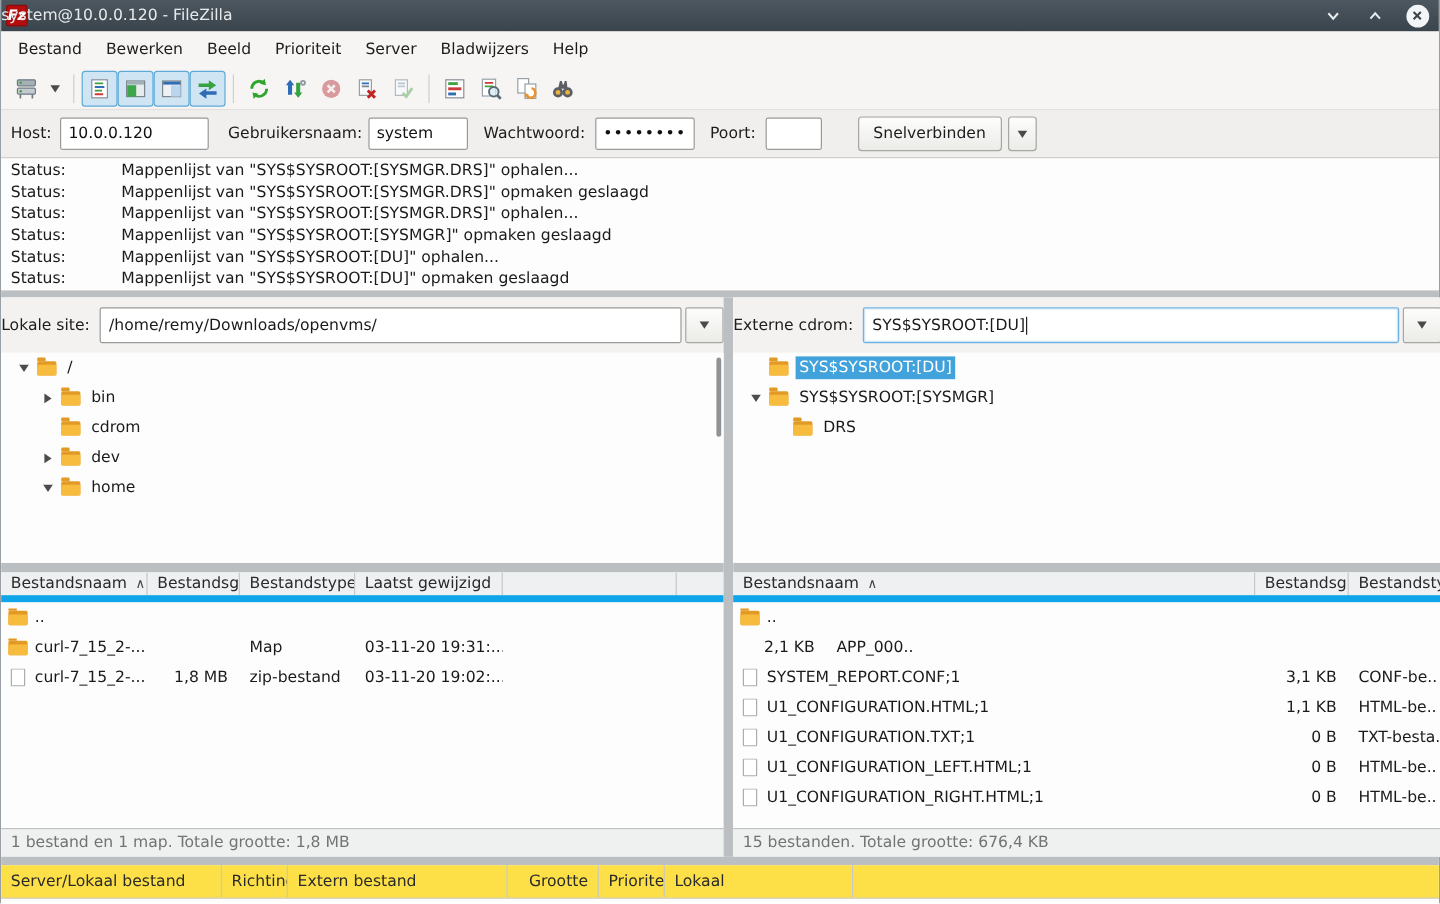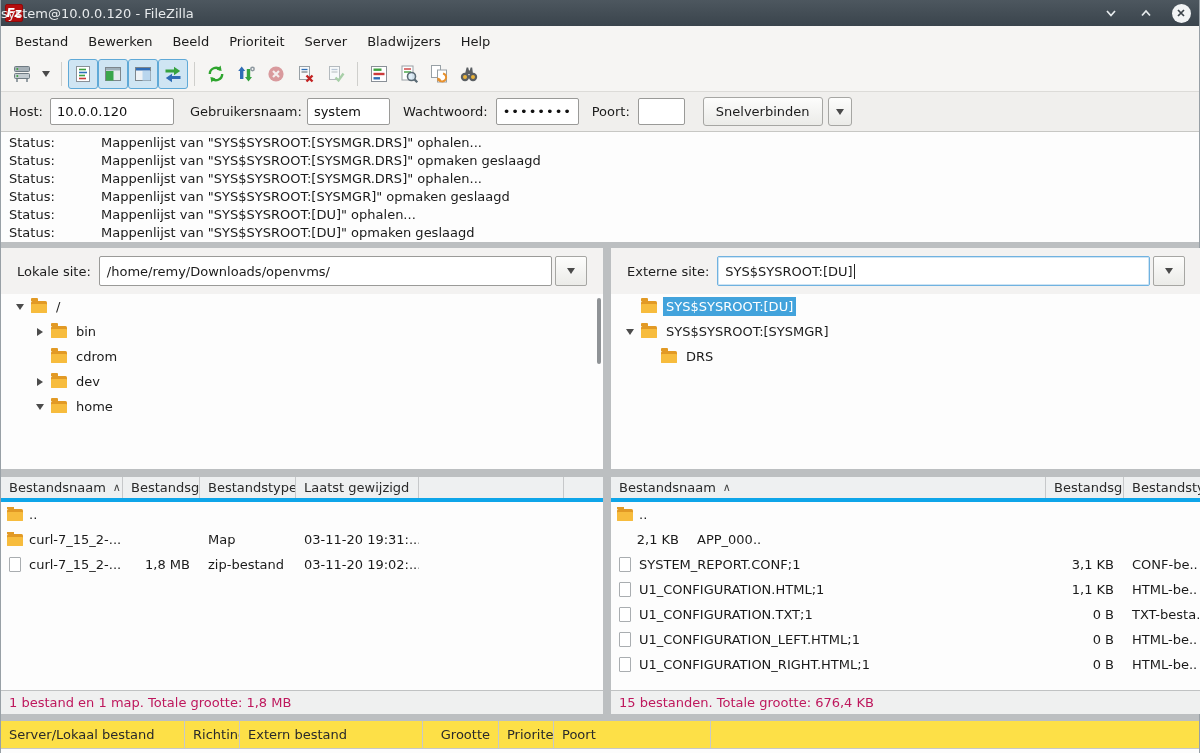--- a/index.html
+++ b/index.html
@@ -25,72 +25,72 @@
   .tbtn.toggled { border-color:#5fa9d7; background:#cfe5f3; }
   .tbtn svg { display:block; }
   .tchev { width:18px; height:30px; display:flex; align-items:center; justify-content:center; }
   .chev-down { width:0; height:0; border-left:4.5px solid transparent; border-right:4.5px solid transparent; border-top:6px solid #4a4a4a; }
   .tsep { width:1px; height:24px; background:#cfcfcc; margin:0 6px; }
 
   
   .quickbar { height:40px; flex:0 0 40px; background:#f0efed; border-bottom:1px solid #c7c7c4; display:flex; align-items:center; padding-left:8px; }
   .qlabel { color:#1c1c1c; white-space:nowrap; }
   .qinput { height:27px; border:1px solid #9a9a98; border-radius:2px; background:#fff; padding:0 6px; font:inherit; color:#111; }
-  .qbtn { height:29px; border:1px solid #a6a6a3; border-radius:3px; background:linear-gradient(#fdfdfc,#ebebe8); padding:0 12px; font:inherit; color:#1c1c1c; }
+  .qbtn { height:29px; border:1px solid #a6a6a3; border-radius:3px; background:linear-gradient(#fdfdfc,#ebebe8); padding:0 12px; font:inherit; color:#1c1c1c;margin-left:12px; }
   .qdrop { width:24px; height:29px; border:1px solid #a6a6a3; border-radius:3px; background:linear-gradient(#fdfdfc,#ebebe8); display:flex; align-items:center; justify-content:center; }
 
   
   .logarea { height:110px; flex:0 0 110px; background:#fdfdfd; padding:2px 0 0 8px; overflow:hidden; }
   .logline { display:flex; height:18px; line-height:18px; white-space:nowrap; }
   .logtype { width:92px; flex:0 0 92px; }
 
   
   .hsplit6 { height:6px; flex:0 0 6px; background:#bcbfc1; }
   .hsplit7 { height:7px; flex:0 0 7px; background:#bcbfc1; }
   .vsplit { width:8px; flex:0 0 8px; background:#bcbfc1; }
 
   
   .main { flex:0 0 466px; height:466px; display:flex; }
   .pane { display:flex; flex-direction:column; background:#fff; min-width:0; }
   .pane.left { width:602px; flex:0 0 602px; }
   .pane.right { width:590px; flex:0 0 590px; }
 
-  .sitebar { height:46px; flex:0 0 46px; background:#f3f2f1; display:flex; align-items:center; padding:0 16px; }
+  .sitebar { height:46px; flex:0 0 46px; background:#f3f2f1; display:flex; align-items:center; padding:0 0; }
   .combo { flex:1; height:30px; background:#fff; border:1px solid #9a9a98; border-radius:2px; display:flex; align-items:center; padding:0 7px; white-space:nowrap; overflow:hidden; margin-left:8px; }
   .combo.focused { border:1px solid #70b2e0; box-shadow:0 0 0 1px rgba(112,178,224,.35) inset; }
   .caret { display:inline-block; width:1px; height:15px; background:#222; margin-left:1px; }
   .combodrop { width:32px; height:30px; flex:0 0 32px; margin-left:3px; border:1px solid #a6a6a3; border-radius:2px; background:linear-gradient(#fdfdfc,#ebebe8); display:flex; align-items:center; justify-content:center; }
 
   .tree { height:175px; flex:0 0 175px; background:#fdfdfd; overflow:hidden; position:relative; }
   .trow { height:25px; display:flex; align-items:center; padding-left:calc(8px + var(--depth,0)*20px); white-space:nowrap; }
   .arrowbox { width:22px; flex:0 0 22px; display:flex; align-items:center; justify-content:center; }
   .arrowbox.expanded::before { content:''; border-left:4.5px solid transparent; border-right:4.5px solid transparent; border-top:6px solid #4c4c4c; }
   .arrowbox.collapsed::before { content:''; border-top:4.5px solid transparent; border-bottom:4.5px solid transparent; border-left:6px solid #4c4c4c; }
   .fol { width:16px; height:12px; flex:0 0 16px; position:relative; background:#e29a25; border-radius:1.5px; margin-right:6px; }
   .fol::before { content:''; position:absolute; top:-3px; left:0; width:7px; height:3px; background:#e29a25; border-radius:1px 1px 0 0; }
   .fol::after { content:''; position:absolute; left:0; right:0; bottom:0; height:9px; background:#f7bc3d; border-radius:1px; }
   .doc { width:12px; height:15px; flex:0 0 12px; background:#fff; border:1px solid #a9adb0; border-radius:1px; margin-right:8px; margin-left:2px; }
   .tlabel { padding:2px 3px; }
   .tlabel.selected { background:#42a3dc; color:#fff; }
   .vscroll { position:absolute; right:2px; top:4px; width:4px; height:66px; background:#8f9396; border-radius:2px; }
 
   .tsplit { height:8px; flex:0 0 8px; background:#bcbfc1; }
 
-  .hrow { height:25px; flex:0 0 25px; background:#eef0f1; border-bottom:4px solid #0ea5e9; display:flex; overflow:hidden; }
+  .hrow { height:25px; flex:0 0 25px; background:#eef0f1; border-bottom:6px solid #0ea5e9; display:flex; overflow:hidden; }
   .hcell { width:calc(var(--w)*1px); flex:0 0 calc(var(--w)*1px); border-right:1px solid #c6c8ca; display:flex; align-items:center; padding:0 8px; white-space:nowrap; overflow:hidden; color:#2a2a2a; }
   .sortmark { margin-left:7px; font-size:11px; color:#444; }
 
   .filelist { flex:1; background:#fdfdfd; overflow:hidden; }
   .frow { height:25px; display:flex; align-items:center; white-space:nowrap; }
   .fcell { width:calc(var(--w)*1px); flex:0 0 calc(var(--w)*1px); overflow:hidden; white-space:nowrap; padding:0 6px 0 8px; }
   .fcell.grow { flex:1 1 auto; }
   .fcell.name { display:flex; align-items:center; padding-left:6px; }
   .fcell.right { text-align:right; padding-right:10px; }
 
-  .pstatus { height:24px; flex:0 0 24px; background:#eff0f0; border-top:1px solid #c0c2c3; display:flex; align-items:center; padding-left:8px; color:#be185d; }
+  .pstatus { height:24px; flex:0 0 24px; background:#eff0f0; border-top:1px solid #c0c2c3; display:flex; align-items:center; padding-left:8px; color:#737373; }
 
   
   .queuehead { height:28px; flex:0 0 28px; background:#fde047; border-bottom:1px solid #c6c8ca; display:flex; overflow:hidden; }
   .qcol { width:calc(var(--w)*1px); flex:0 0 calc(var(--w)*1px); border-right:1px solid #c6c8ca; display:flex; align-items:center; padding:0 8px; white-space:nowrap; overflow:hidden; color:#2a2a2a; }
   .qcol.right { justify-content:flex-end;text-align:right; }
   .queuelist { flex:1; background:#fdfdfd; }
 </style>
 </head>
 <body>
 
@@ -414,21 +414,21 @@
         </div>
       <div class="pstatus">
           <span>1 bestand en 1 map. Totale grootte: 1,8 MB</span>
         </div>
     </div>
 
     <div class="vsplit"></div>
 
     <div class="pane right">
       <div class="sitebar">
-        <span class="qlabel">Externe site:</span>
+        <span class="qlabel">Externe cdrom:</span>
         <div class="combo focused">
             <span>SYS$SYSROOT:[DU]</span>
             <span class="caret"></span>
           </div>
         <div class="combodrop">
             <span class="chev-down"></span>
           </div>
       </div>
       <div class="tree">
 
@@ -553,18 +553,18 @@
 
       <div class="qcol right" style="--w: 76;">
         <span>Grootte</span>
       </div>
 
       <div class="qcol" style="--w: 55;">
         <span>Prioriteit</span>
       </div>
 
       <div class="qcol" style="--w: 157;">
-        <span>Poort</span>
+        <span>Lokaal</span>
       </div>
     </div>
   <div class="queuelist"></div>
 
 </div>
 
 </body></html>

